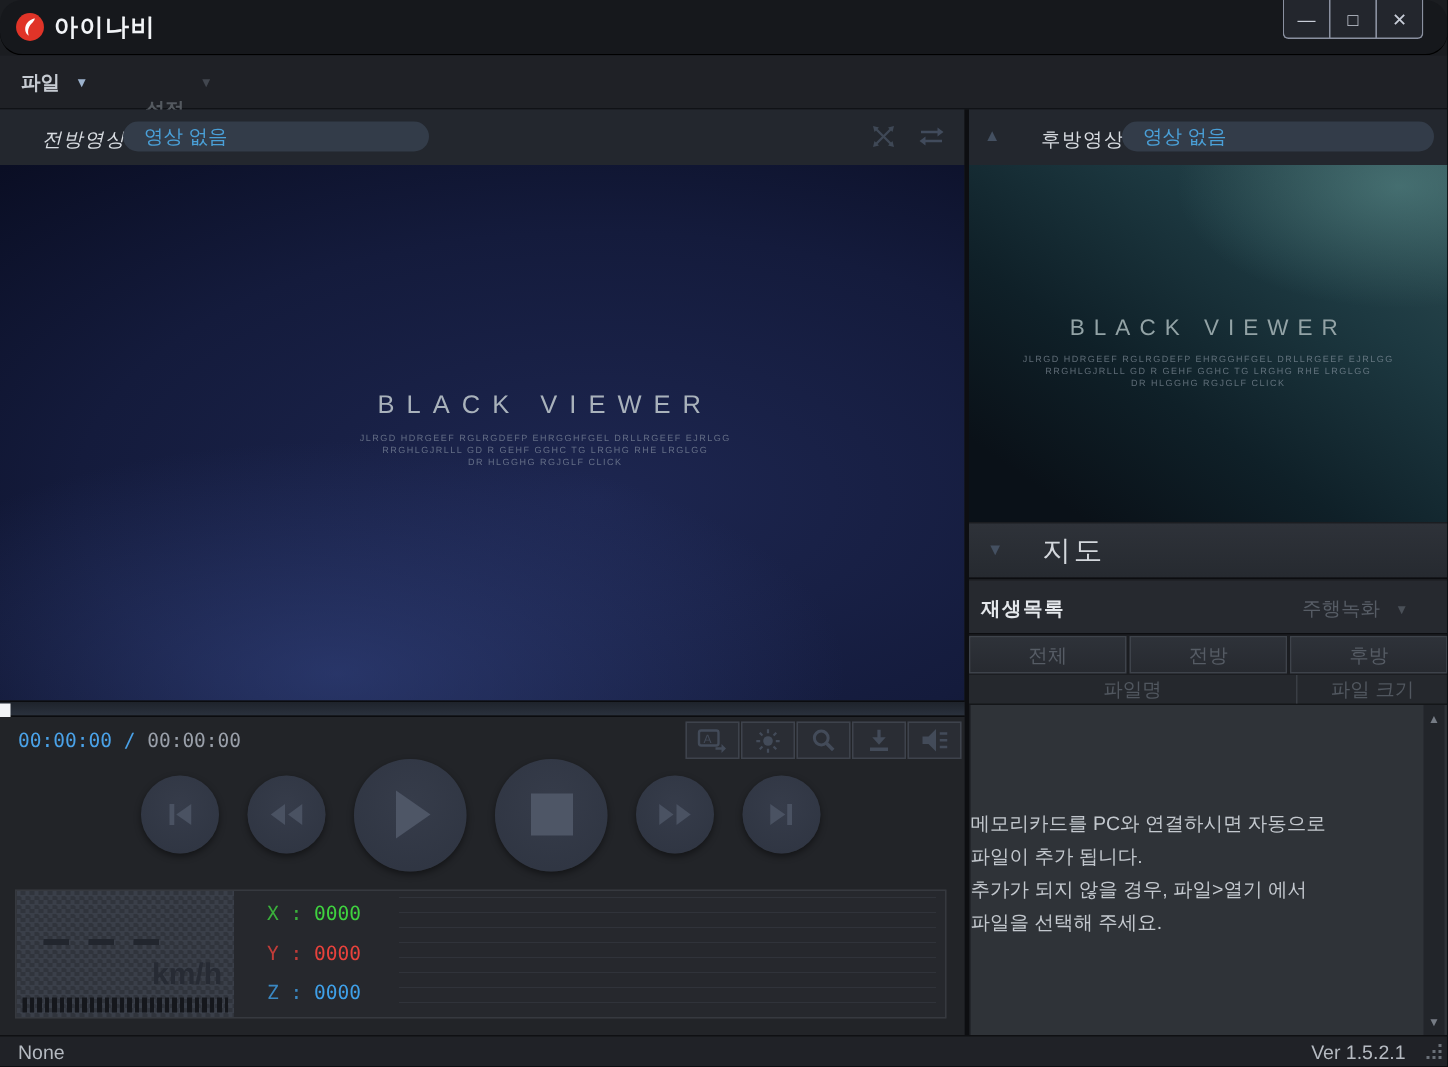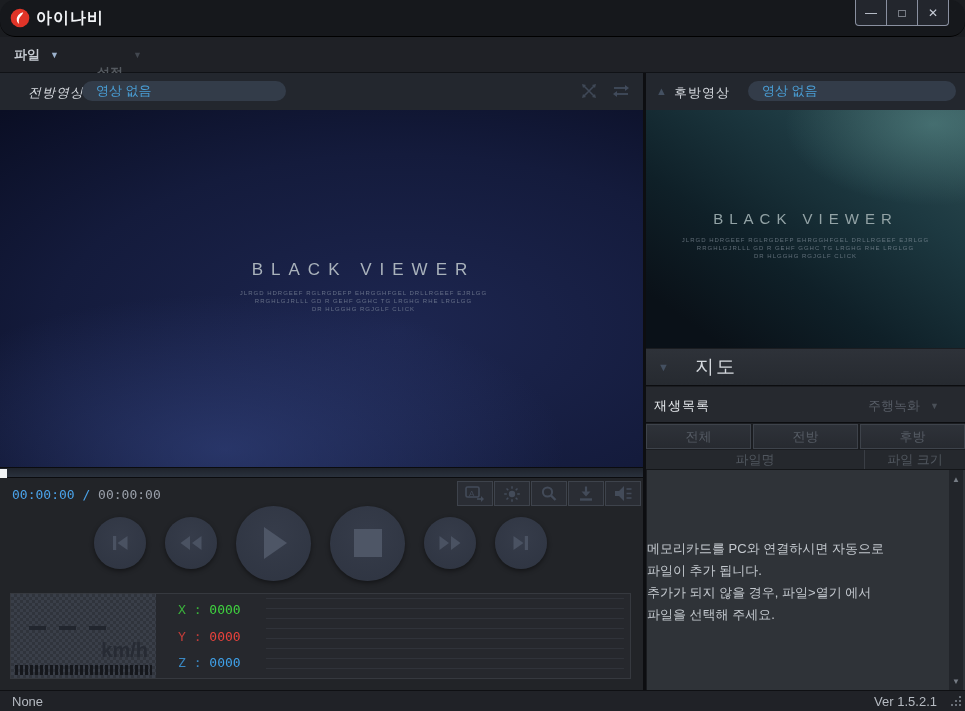--- a/index.html
+++ b/index.html
@@ -89,21 +89,21 @@
     background:repeating-linear-gradient(#30333a 0 1px,transparent 1px 10px);}
 
   
   .map-header{position:absolute;left:646px;top:349px;width:319px;height:37px;box-sizing:border-box;
     background:linear-gradient(#2e3239,#262a30);border-bottom:1px solid #0c0d10;
     display:flex;align-items:center;cursor:pointer;}
   .map-header .tri{margin-left:12px;}
   .map-header .lbl{margin-left:26px;font-size:19px;color:#d3d7dc;letter-spacing:2px;}
   .playlist-row{position:absolute;left:646px;top:387px;width:319px;height:36px;background:#26292f;
     border-bottom:1px solid #0c0d10;box-sizing:border-box;}
-  .playlist-row .title{position:absolute;left:8px;top:10px;font-size:13px;color:#e4e7eb;letter-spacing:1px;}
+  .playlist-row .title{position:absolute;left:8px;top:10px;font-size:13px;color:#e4e7eb;letter-spacing:1px;font-weight:bold;}
   .mode-select{position:absolute;right:26px;top:10px;display:flex;align-items:center;gap:10px;
     font-size:13px;color:#575d66;cursor:pointer;}
   .mode-select .arr{font-size:9px;color:#4a5058;}
   .filter-row{position:absolute;left:646px;top:424px;width:319px;height:25px;display:flex;gap:2px;}
   .filter-btn{flex:1;background:linear-gradient(#2e3239,#272a30);border:1px solid #3e434b;box-sizing:border-box;
     font-size:13px;color:#565c65;display:flex;align-items:center;justify-content:center;cursor:pointer;}
   .table-head{position:absolute;left:646px;top:450px;width:319px;height:20px;background:#25282d;
     border-bottom:1px solid #141619;box-sizing:border-box;display:flex;}
   .th-cell{font-size:13px;color:#51575f;display:flex;align-items:center;justify-content:center;}
   .th-cell.c1{width:219px;border-right:1px solid #3a3e45;box-sizing:border-box;}
@@ -174,21 +174,21 @@
         </g>
       <g fill="#414b5c">
           <path d="M14 4 l4 3 -4 3 z"></path>
           <path d="M6 10 l-4 3 4 3 z"></path>
         </g>
     </svg>
   </div>
 
   <div class="panel-header right">
     <span class="tri" style="position:absolute;left:10px;top:12px;">▲</span>
-    <div class="ph-label" style="left:28px;">후방영상</div>
+    <div class="ph-label" style="left:48px;">후방영상</div>
     <div class="pill" style="left:102px;width:208px;">영상 없음</div>
   </div>
 
   <div class="video front">
     <div class="watermark">
       <div class="wm-title">BLACK VIEWER</div>
       <div class="wm-sub">
         <div>JLRGD HDRGEEF RGLRGDEFP EHRGGHFGEL DRLLRGEEF EJRLGG</div>
         <div>RRGHLGJRLLL GD R GEHF GGHC TG LRGHG RHE LRGLGG</div>
         <div>DR HLGGHG RGJGLF CLICK</div>

